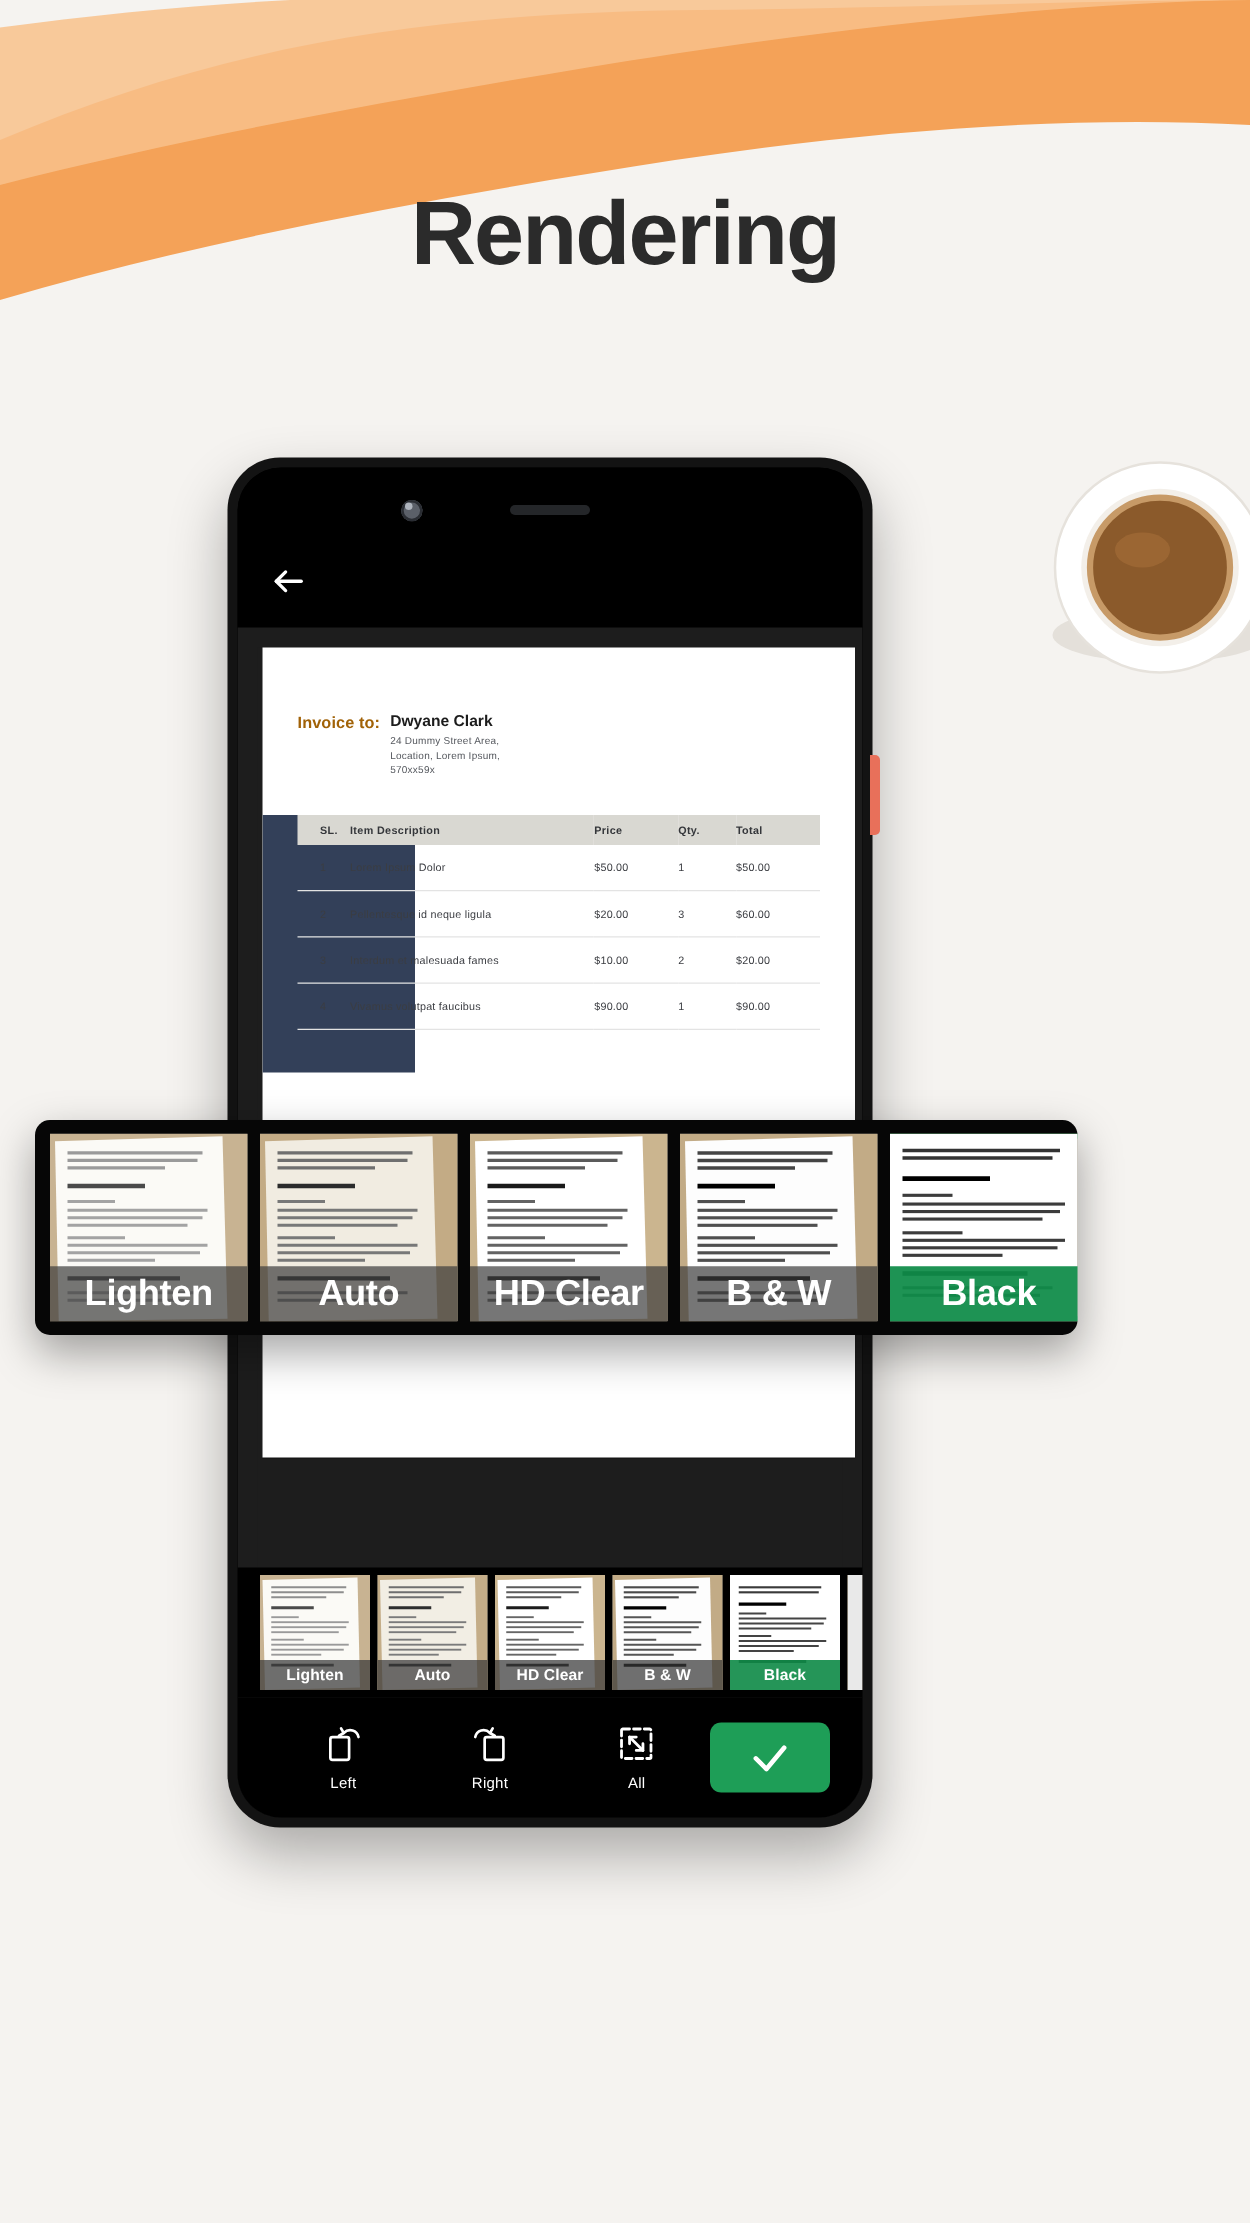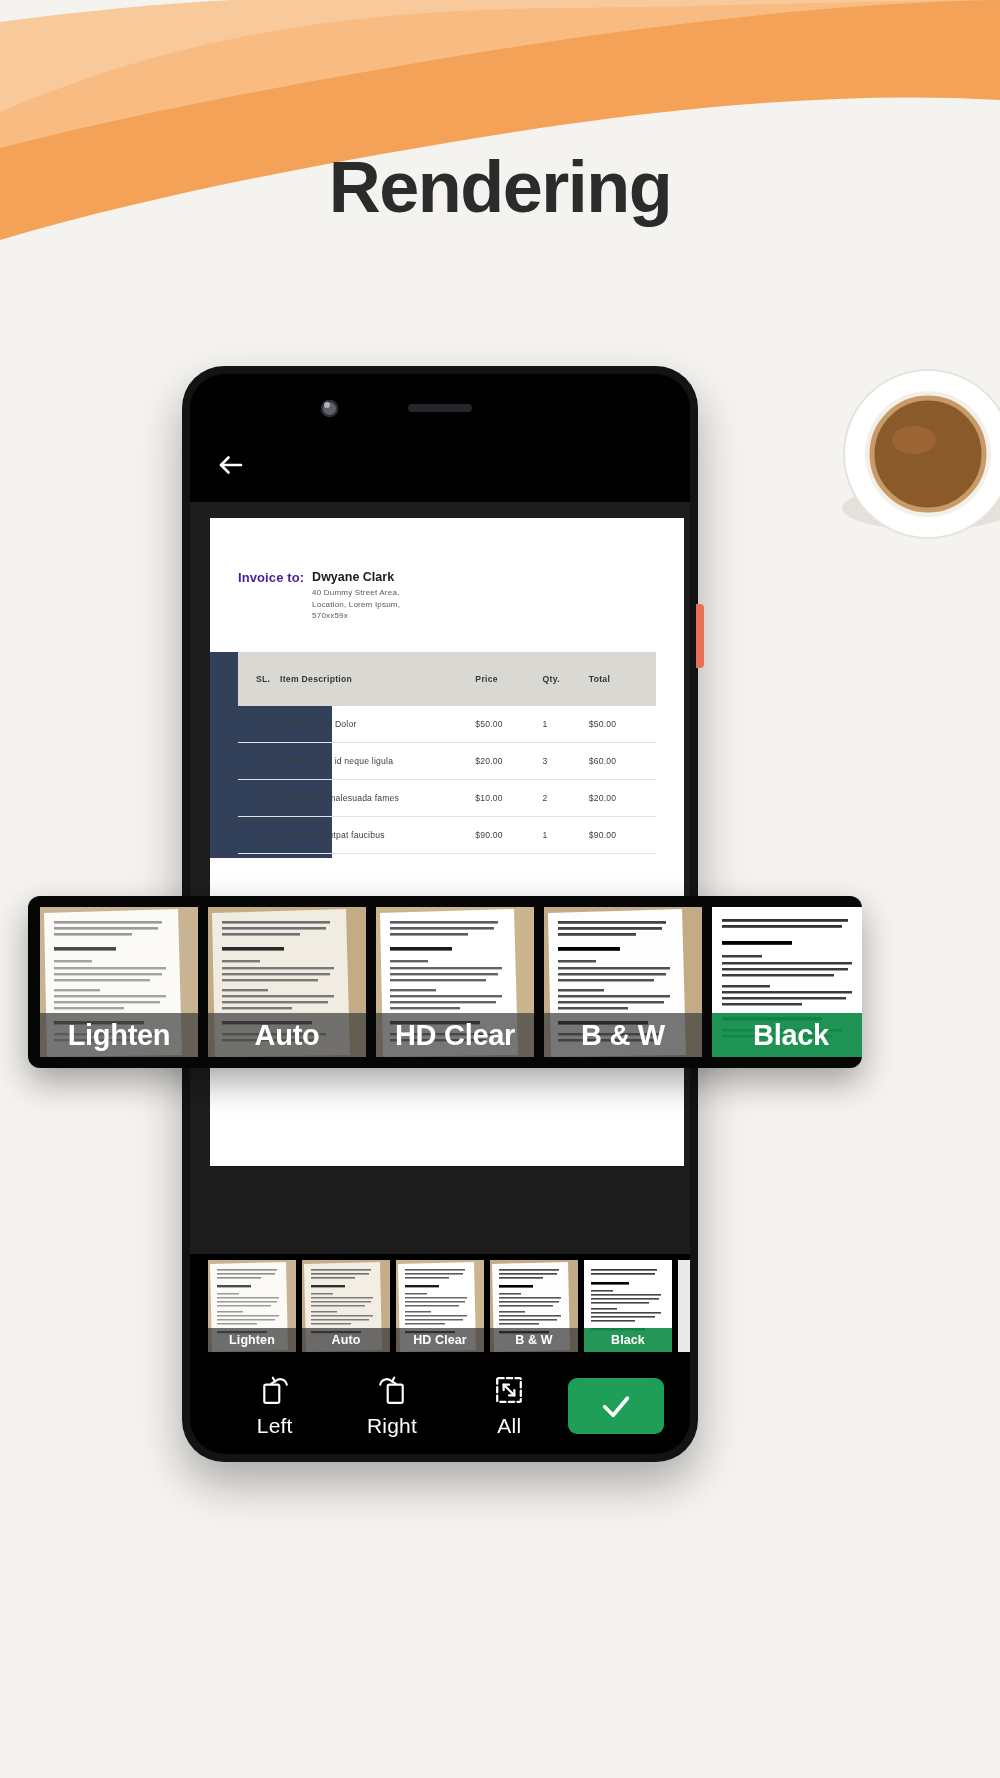--- a/index.html
+++ b/index.html
@@ -80,35 +80,35 @@
   .brand-mark { width: 28px; height: 28px; margin-top: 1px; }
   .brand-name { font-size: 18px; font-weight: 700; color: #2c3752; line-height: 1; letter-spacing: -.2px;}
   .brand-tag { font-size: 5.4px; letter-spacing: 1.6px; color: #8d93a3; margin-top: 4px; font-weight:600; }
   .invoice-title {
     font-size: 28px; font-weight: 700; color: #2c3752;
     letter-spacing: 3.2px; line-height: 1; margin-top: 2px;
   }
 
   .meta-row { display: flex; justify-content: space-between; margin-top: 26px; }
   .meta-left { display: flex; gap: 8px; }
-  .invoice-to-label { font-size: 13px; font-weight: 700; color: #4c1d95; letter-spacing: .1px; white-space: nowrap; }
+  .invoice-to-label { font-size: 13px; font-weight: 700; color: #a16207; letter-spacing: .1px; white-space: nowrap; }
   .client-name { font-size: 12.5px; font-weight: 700; color: #1c1c1c; }
   .client-addr { font-size: 8px; color: #55585e; line-height: 1.45; margin-top: 3px; letter-spacing:.2px;}
   .meta-right { width: 198px; }
   .meta-line { display: flex; justify-content: space-between; margin-bottom: 7px; }
   .meta-k { font-size: 11px; font-weight: 700; color: #1c1c1c; letter-spacing:.3px;}
   .meta-v { font-size: 9px; color: #3c3f45; letter-spacing:.3px; font-weight:600;}
 
   
   .table-zone { position: relative; margin-top: 30px; }
   .navy-block { position: absolute; left: -28px; top: 0; width: 122px; height: 206px; background: #334059; }
   .tbl { position: relative; width: 100%; border-collapse: collapse; }
   .tbl thead th {
     background: #d9d8d2; font-size: 8.6px; font-weight: 700; color: #34363a;
-    padding: 22px 0; text-align: left; letter-spacing: .3px;
+    padding: 7px 0; text-align: left; letter-spacing: .3px;
   }
   .tbl tbody td {
     font-size: 8.6px; color: #3b3d42; padding: 13px 0; border-bottom: 1px solid #e3e3e3;
     letter-spacing:.2px;
   }
   .c-sl { width: 40px; padding-left: 18px !important; }
   .c-desc { width: 186px; }
   .c-price { width: 64px; }
   .c-qty { width: 44px; }
   .c-total { width: 64px; }
@@ -140,21 +140,21 @@
   .thumb.selected .thumb-caption { background: rgba(18,140,74,.92); }
   .thumb-partial { width: 18px; }
 
   
   .toolbar {
     position: absolute; left: 0; right: 0; bottom: 0; height: 96px;
     background: #000; display: flex; align-items: center; padding: 0 26px; gap: 0;
   }
   .tool { flex: 1; display: flex; flex-direction: column; align-items: center; gap: 9px; }
   .tool svg { width: 30px; height: 30px; }
-  .tool-label { color: #fff; font-size: 21px; letter-spacing:.2px;}
+  .tool-label { color: #fff; font-size: 12px; letter-spacing:.2px;}
   .done-btn {
     width: 96px; height: 56px; background: #1e9e57; border-radius: 9px;
     display: flex; align-items: center; justify-content: center; flex: 0 0 auto;
   }
   .done-btn svg { width: 34px; height: 34px; }
 
   
   .magnifier {
     position: absolute; left: 28px; top: 896px; width: 834px; height: 172px; z-index: 9;
     background: #060606; border-radius: 12px;
@@ -221,21 +221,21 @@
         <div class="doc">
           <div class="doc-pad">
 
 
             <div class="meta-row">
               <div class="meta-left">
                 <div class="invoice-to-label">Invoice to:</div>
                 <div>
                   <div class="client-name">Dwyane Clark</div>
                   <div class="client-addr">
-                    <div>40 Dummy Street Area,</div>
+                    <div>24 Dummy Street Area,</div>
                     <div>Location, Lorem Ipsum,</div>
                     <div>570xx59x</div>
                   </div>
                 </div>
               </div>
             </div>
 
             <div class="table-zone">
               <div class="navy-block"></div>
               <table class="tbl">

